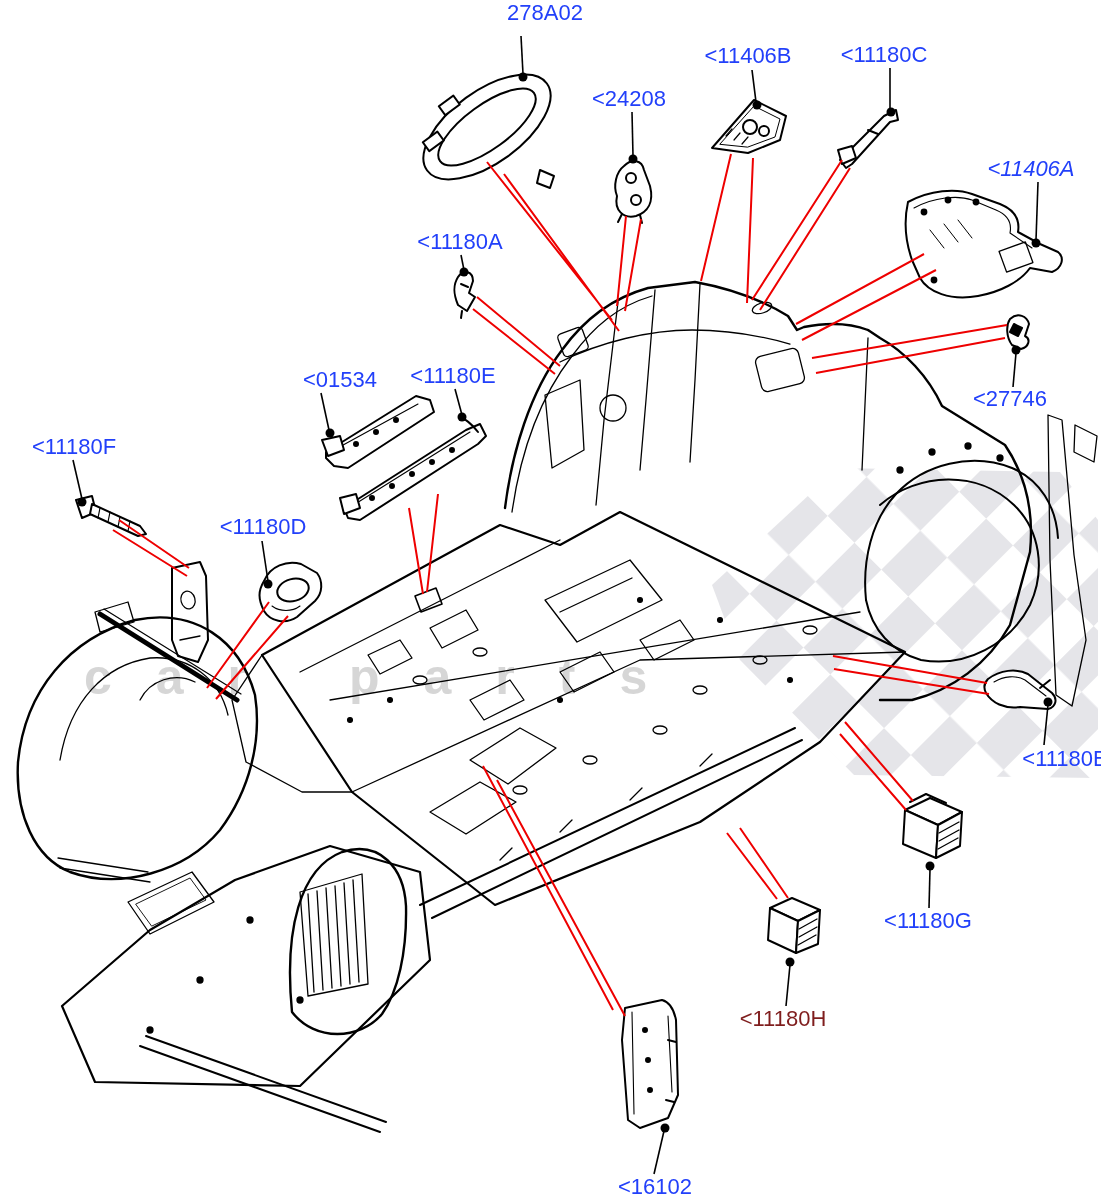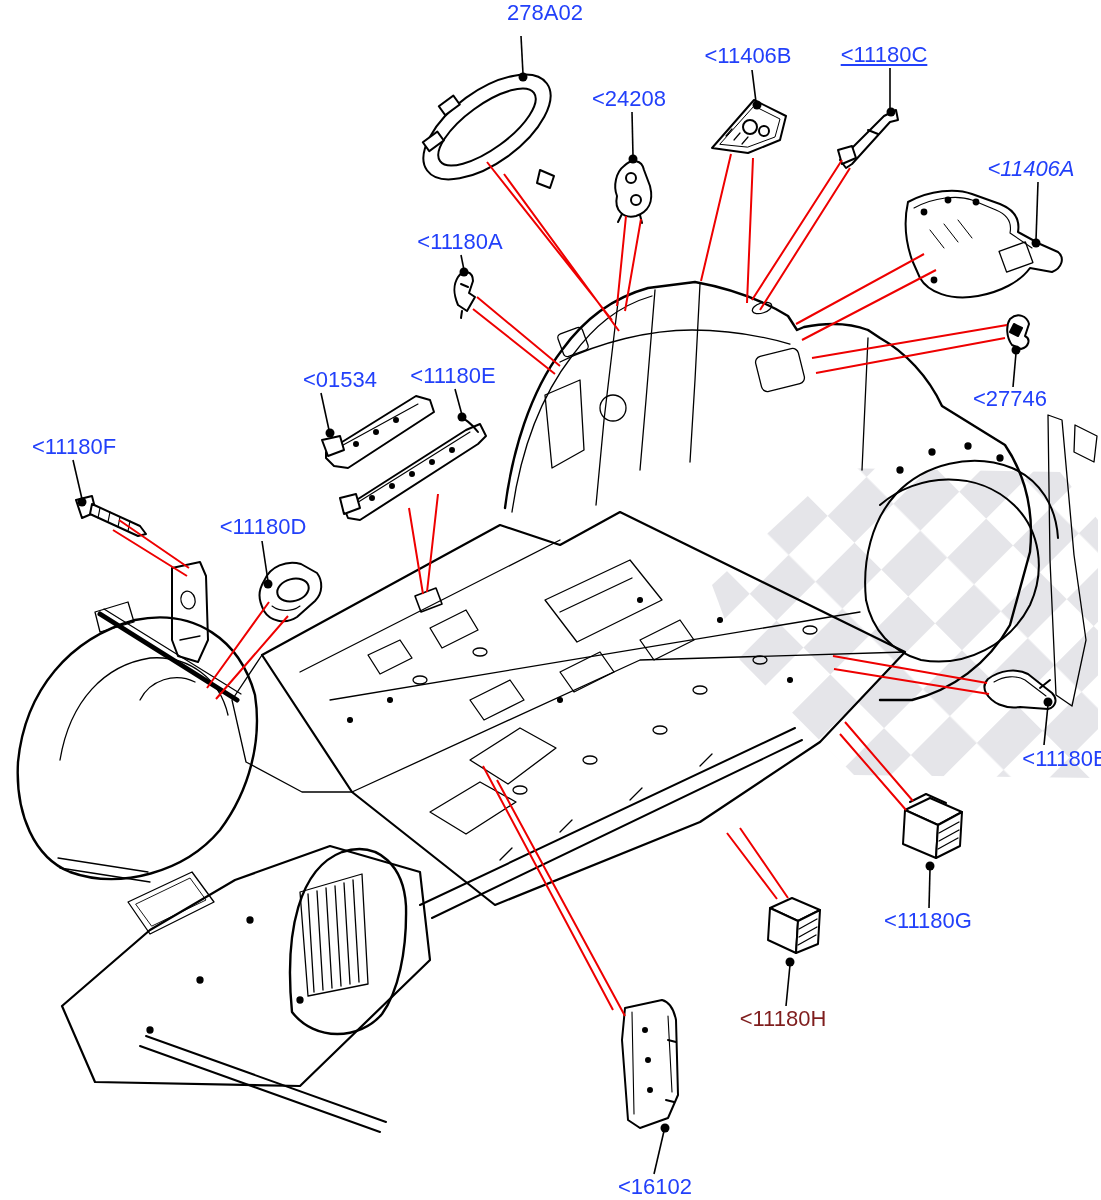--- a/index.html
+++ b/index.html
@@ -12,20 +12,21 @@
   #diagram{position:absolute;left:0;top:0;z-index:1;}
   #labels{position:absolute;left:0;top:0;width:100%;height:100%;z-index:2;}
   .part-label{position:absolute;transform:translate(-50%,-50%);font-size:22px;
               color:#2240fa;white-space:nowrap;cursor:pointer;}
 </style>
 </head>
 <body>
 
 <div id="stage">
 
+  <div id="wm-sub" style="color: rgb(214, 214, 214);">car parts</div>
 
   <svg id="diagram" width="1101" height="1200" viewBox="0 0 1101 1200">
     <defs>
       <pattern id="checker" width="76" height="76" patternUnits="userSpaceOnUse" patternTransform="rotate(45) scale(1,1.45)">
         <rect width="38" height="38" fill="#e2e2e6"></rect>
         <rect x="38" y="38" width="38" height="38" fill="#e2e2e6"></rect>
       </pattern>
     </defs>
 
     <g>
@@ -304,21 +305,21 @@
       <circle cx="930" cy="866" r="4.5"></circle>
         <circle cx="790" cy="962" r="4.5"></circle>
         <circle cx="665" cy="1128" r="4.5"></circle>
     </g>
   </svg>
 
   <div id="labels">
       <div class="part-label" style="left: 521px; top: 13px; color: rgb(34, 64, 250); margin-left: 24px;">278A02</div>
       <div class="part-label" style="left: 629px; top: 99px; color: rgb(34, 64, 250);">&lt;24208</div>
       <div class="part-label" style="left: 748px; top: 56px; color: rgb(34, 64, 250);">&lt;11406B</div>
-      <div class="part-label" style="left: 884px; top: 55px; color: rgb(34, 64, 250); text-decoration: underline;">&lt;11180C</div>
+      <div class="part-label" style="left: 884px; top: 55px; color: rgb(34, 64, 250);">&lt;11180C</div>
       <div class="part-label" style="left: 1031px; top: 169px; color: rgb(34, 64, 250); font-style: italic;">&lt;11406A</div>
       <div class="part-label" style="left: 460px; top: 242px; color: rgb(34, 64, 250);">&lt;11180A</div>
       <div class="part-label" style="left: 1010px; top: 399px; color: rgb(34, 64, 250);">&lt;27746</div>
       <div class="part-label" style="left: 340px; top: 380px; color: rgb(34, 64, 250); text-align: center;">&lt;01534</div>
       <div class="part-label" style="left: 453px; top: 376px; color: rgb(34, 64, 250);">&lt;11180E</div>
       <div class="part-label" style="left: 74px; top: 447px; color: rgb(34, 64, 250);">&lt;11180F</div>
       <div class="part-label" style="left: 263px; top: 527px; color: rgb(34, 64, 250);">&lt;11180D</div>
       <div class="part-label" style="left: 1041px; top: 759px; color: rgb(34, 64, 250); margin-left: 24px;">&lt;11180B</div>
       <div class="part-label" style="left: 928px; top: 921px; color: rgb(34, 64, 250);">&lt;11180G</div>
       <div class="part-label" style="left: 783px; top: 1019px; color: #7f1d1d;">&lt;11180H</div>

